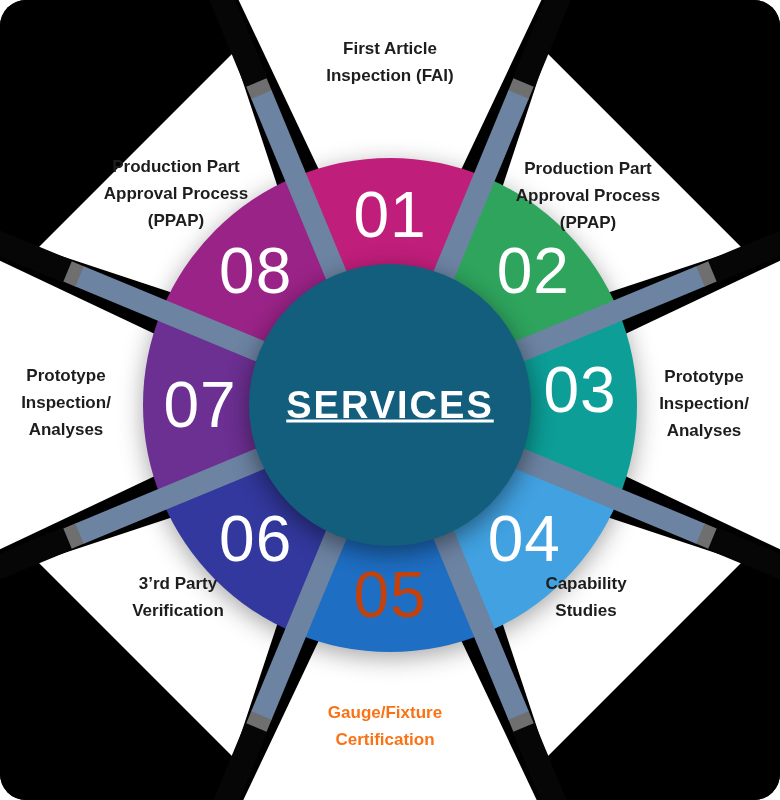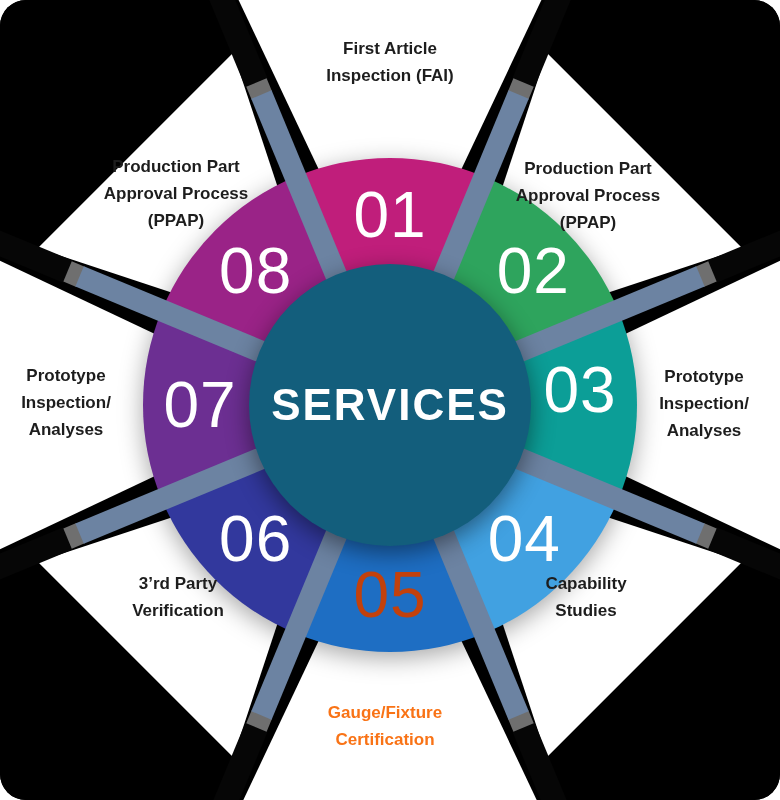--- a/index.html
+++ b/index.html
@@ -5,21 +5,21 @@
   html,body{margin:0;padding:0;background:#ffffff;}
   .stage{
     position:relative;width:780px;height:800px;background:#000;
     border-radius:26px;overflow:hidden;
     font-family:"Liberation Sans",sans-serif;
   }
   .stage svg{position:absolute;left:0;top:0;}
   .overlay{position:absolute;left:0;top:0;width:780px;height:800px;pointer-events:none;}
   .center-title{
     position:absolute;left:390px;top:405px;transform:translate(-50%,-50%);
-    color:#fff;font-size:44px;font-weight:700;letter-spacing:2px;white-space:nowrap;
+    color:#fff;font-size:38px;font-weight:700;letter-spacing:2px;white-space:nowrap;text-decoration:underline;
   }
   .seg-num{
     position:absolute;transform:translate(-50%,-50%);
     color:#fff;font-size:64px;font-weight:400;letter-spacing:1px;
   }
   .seg-label{
     position:absolute;transform:translate(-50%,-50%);
     width:200px;text-align:center;white-space:pre-line;
     color:#1d1d1d;font-size:17px;font-weight:700;line-height:1.6;
   }

